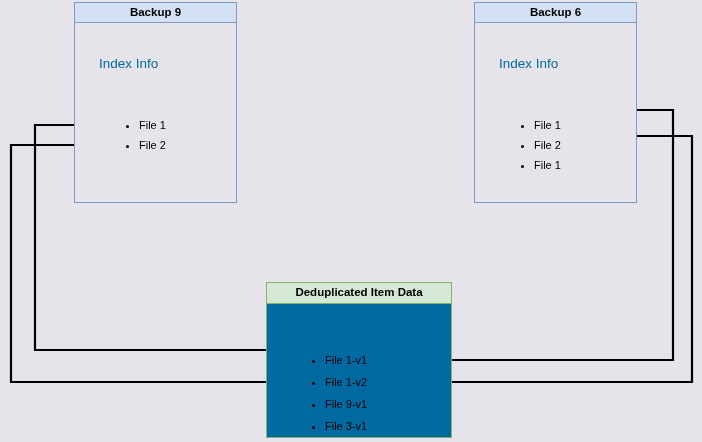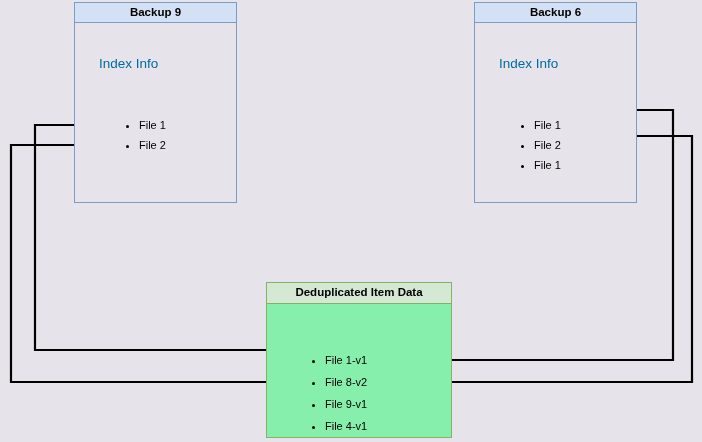--- a/index.html
+++ b/index.html
@@ -29,21 +29,21 @@
     width:100%;
     position:relative;
   }
 
   
   .node.blue .title{background:#d4e1f5;border:1px solid #7b9cc6;}
   .node.blue .body{background:#e6e4ea;border:1px solid #7b9cc6;border-top:none;}
 
   
   .node.green .title{background:#d5e8d4;border:1px solid #82b366;}
-  .node.green .body{background:#86efac;border:1px solid #82b366;border-top:none;}
+  .node.green .body{background:#0369a1;border:1px solid #82b366;border-top:none;}
 
   .heading{
     position:absolute;
     font-size:13.5px;
     color:#0369a1;
     white-space:nowrap;
   }
   ul.filelist{
     position:absolute;
     margin:0;
@@ -100,20 +100,20 @@
         <li>File 1</li>
       </ul>
     </div>
   </div>
 
   <div class="node green" style="left:258px;top:282px;width:186px;height:156px;margin-left:8px;">
     <div class="title" style="height:22px;">Deduplicated Item Data</div>
     <div class="body" style="height:134px;">
       <ul class="filelist dedup" style="left:44px;top:45px;">
         <li>File 1-v1</li>
-        <li>File 8-v2</li>
+        <li>File 1-v2</li>
         <li>File 9-v1</li>
-        <li>File 4-v1</li>
+        <li>File 3-v1</li>
       </ul>
     </div>
   </div>
 
 </div>
 
 </body></html>

